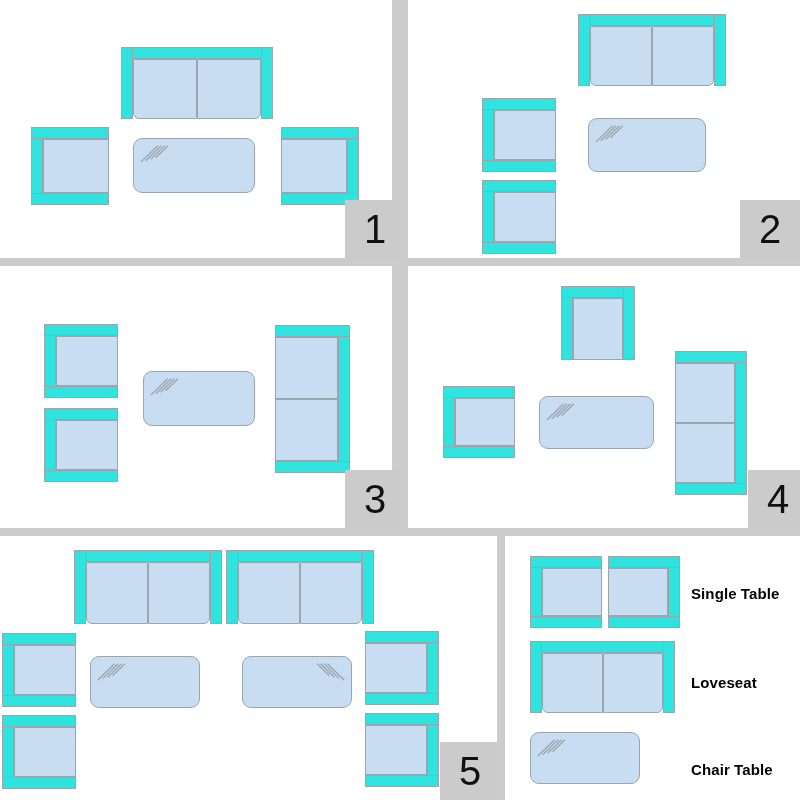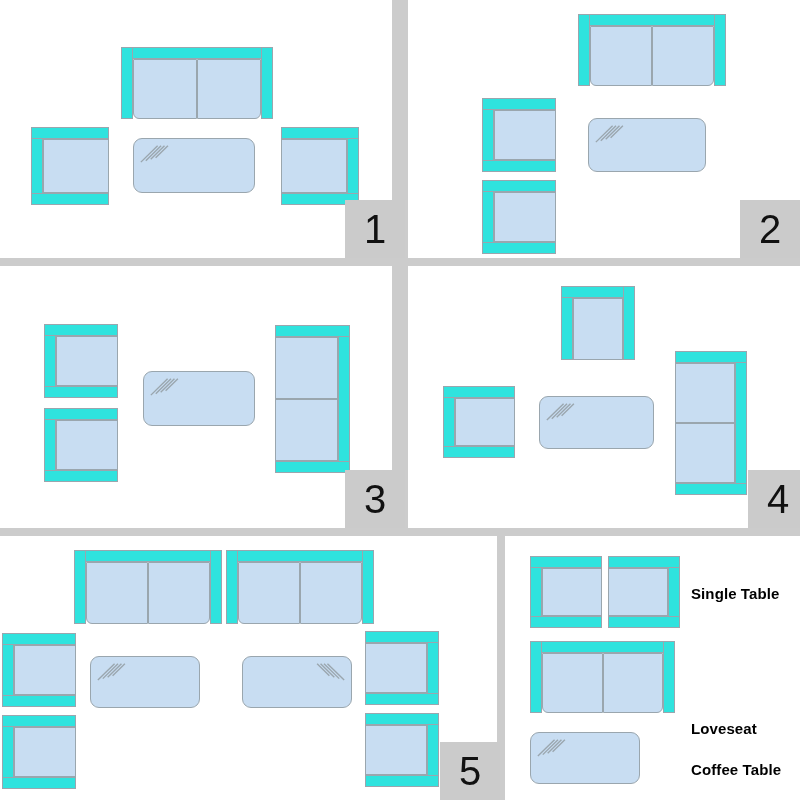--- a/index.html
+++ b/index.html
@@ -277,15 +277,15 @@
       <div class="ctable" style="left:25px;top:196px;width:110px;height:52px;">
         <svg viewBox="0 0 110 52" preserveAspectRatio="none">
           <line x1="7" y1="24" x2="24" y2="7" stroke="#9aa6ae" stroke-width="1.4"></line>
           <line x1="12" y1="22.5" x2="27.5" y2="7" stroke="#9aa6ae" stroke-width="1.4"></line>
           <line x1="17" y1="21" x2="31" y2="7" stroke="#9aa6ae" stroke-width="1.4"></line>
           <line x1="22" y1="19.5" x2="34.5" y2="7" stroke="#9aa6ae" stroke-width="1.4"></line>
         </svg>
       </div>
     </div>
     <div class="legend-label" style="left:691px;top:585px;">Single Table</div>
-    <div class="legend-label" style="left:691px;top:674px;margin-top:46px;">Loveseat</div>
-    <div class="legend-label" style="left:691px;top:761px;">Coffee Table</div>
+    <div class="legend-label" style="left:691px;top:674px;">Loveseat</div>
+    <div class="legend-label" style="left:691px;top:761px;">Chair Table</div>
   </div>
 
 </body></html>

